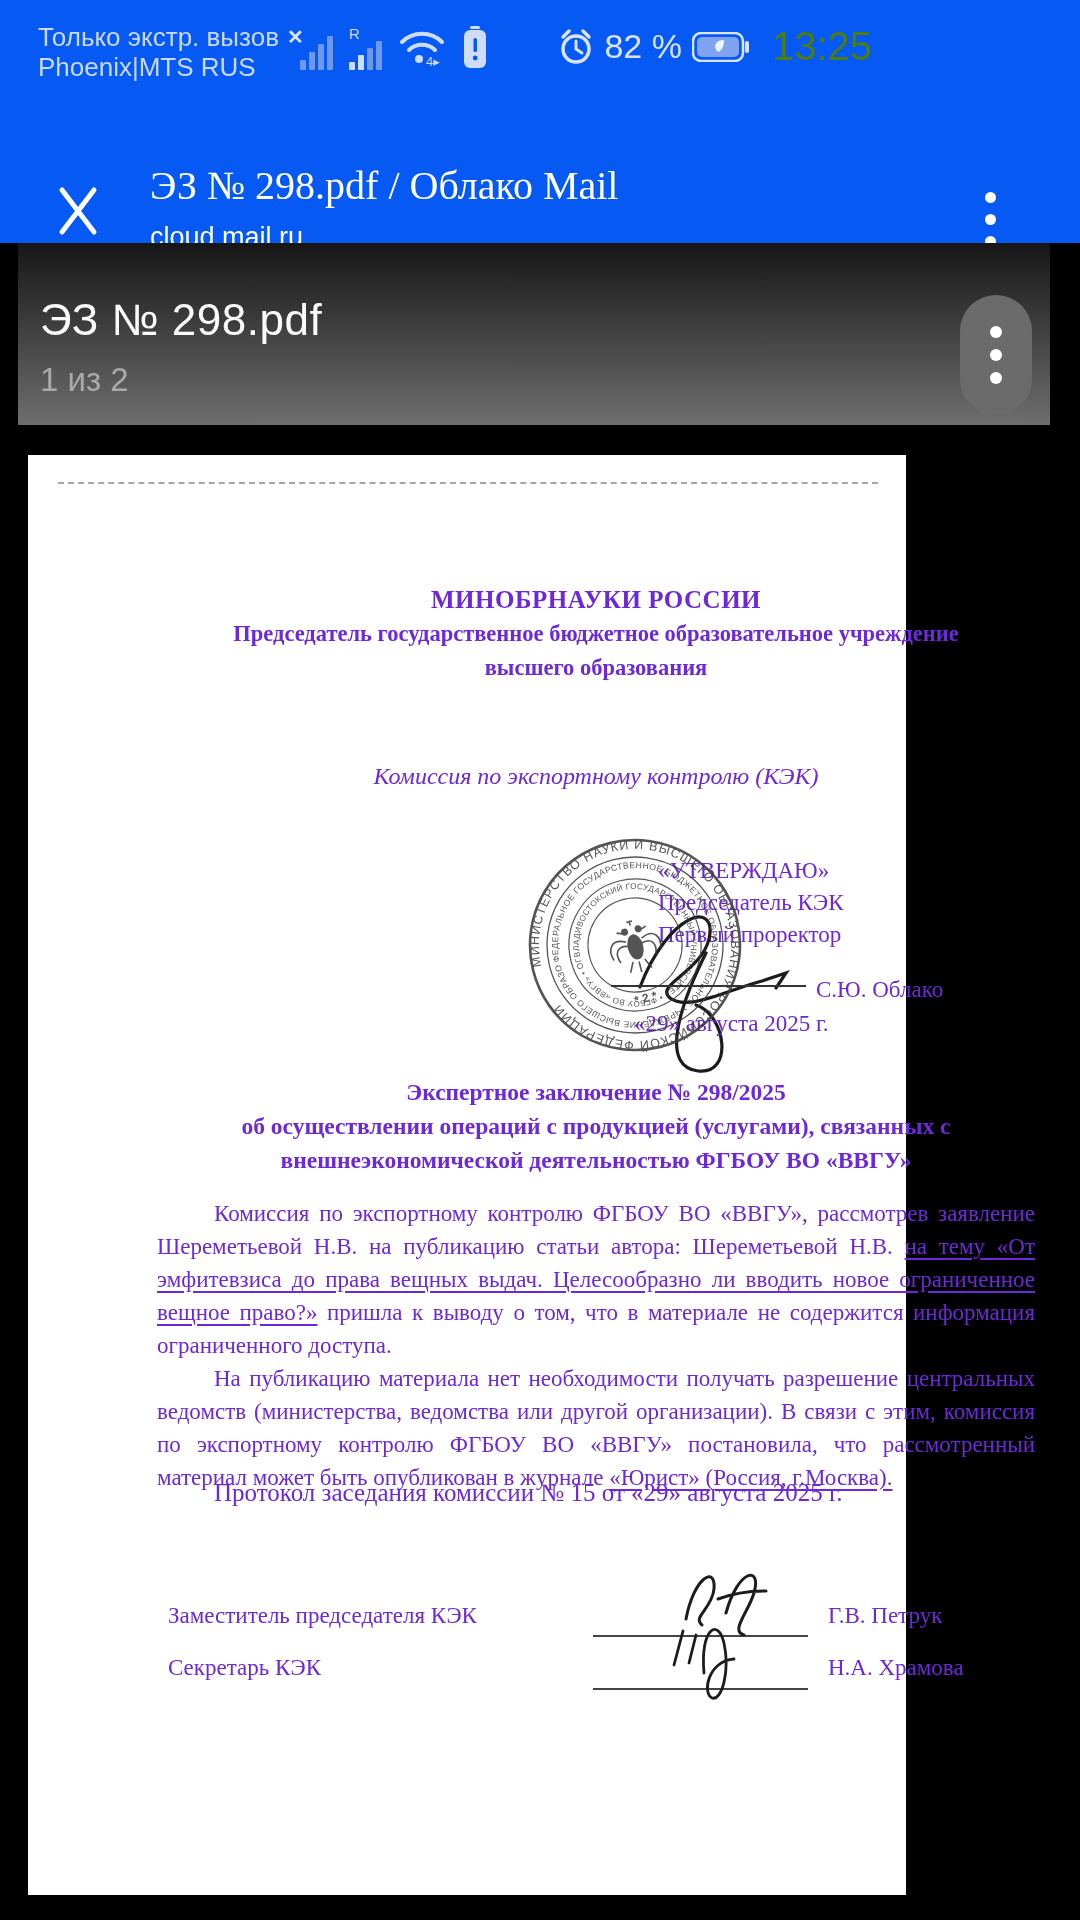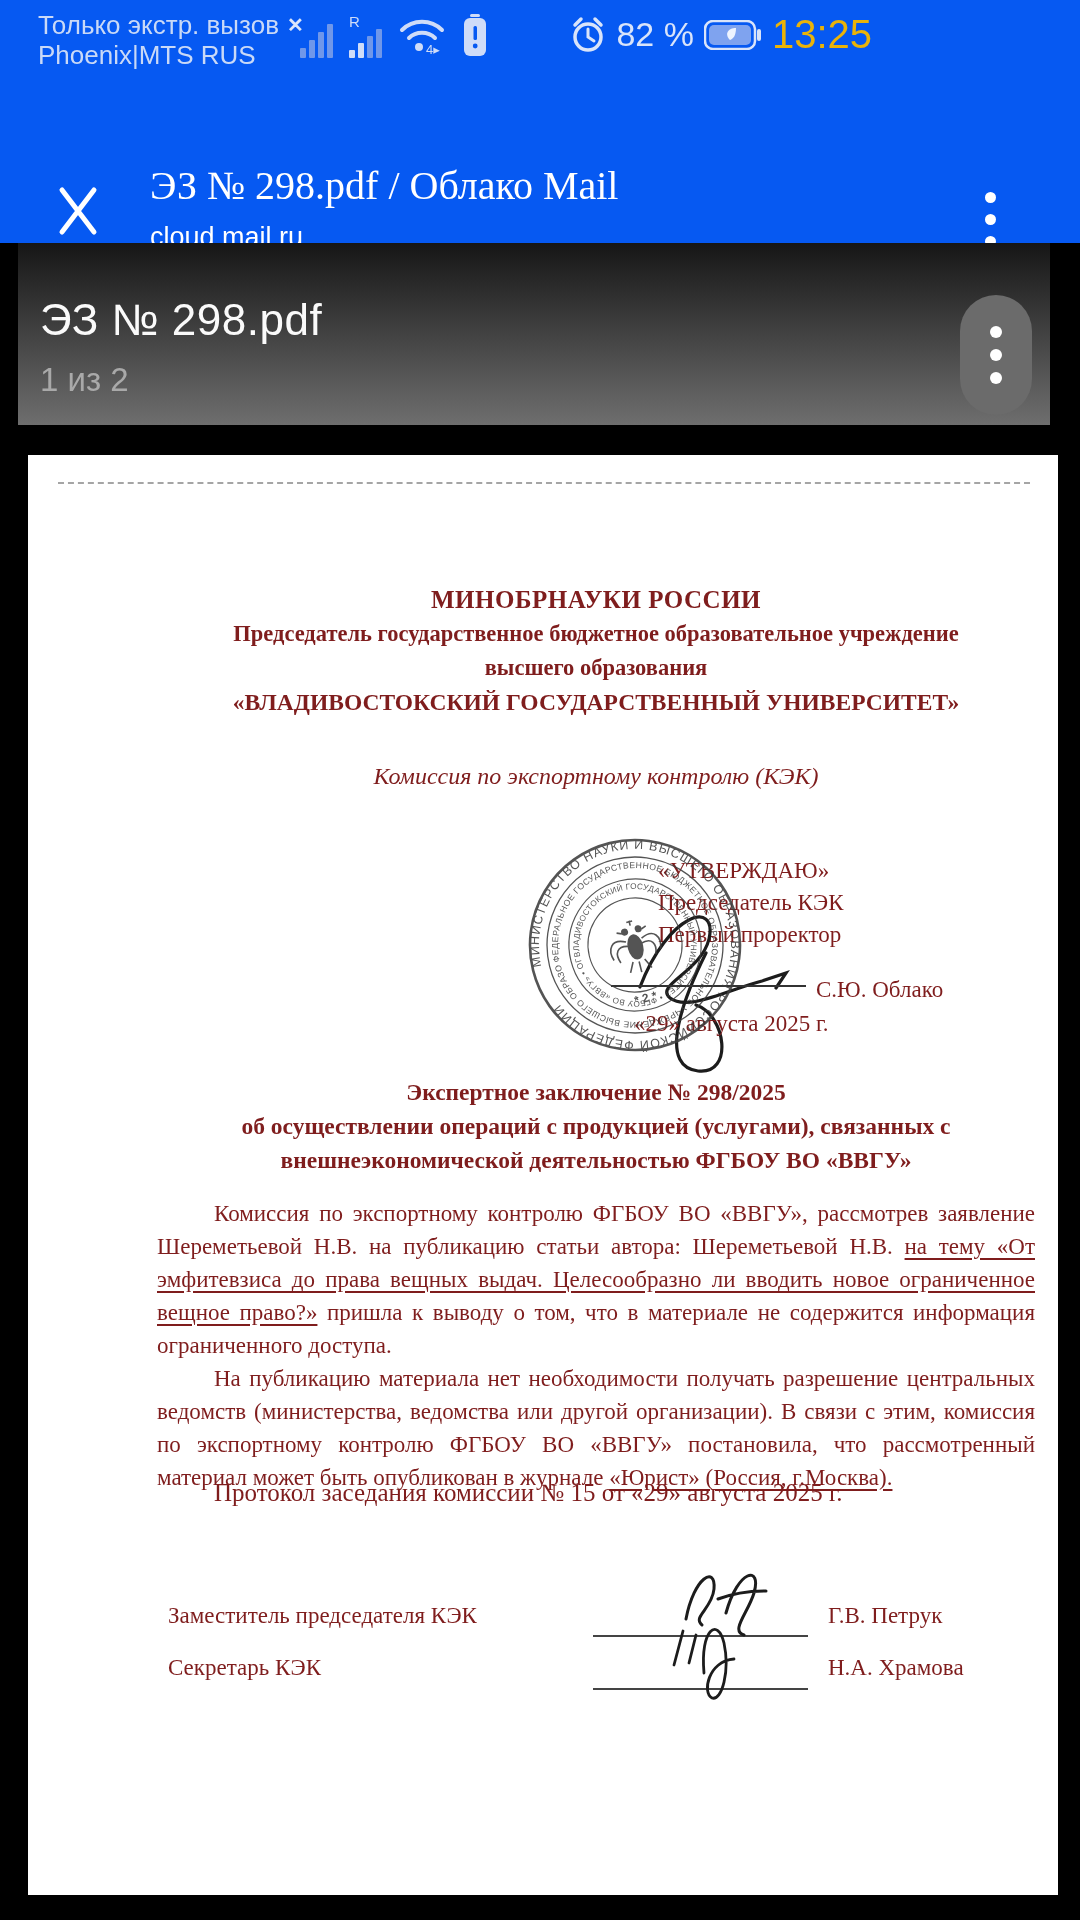--- a/index.html
+++ b/index.html
@@ -3,31 +3,31 @@
 <meta charset="utf-8">
 <style>
   * { margin:0; padding:0; box-sizing:border-box; }
   html,body { background:#000; }
   .screen {
     position:relative; width:1080px; height:1920px; overflow:hidden;
     background:#000; font-family:"Liberation Sans", sans-serif;
   }
   
   .blue-top { position:absolute; left:0; top:0; width:1080px; height:243px; background:#0659f2; }
-  .statusbar { position:absolute; left:0; top:4px; width:900px; height:70px; color:#cfdcf8; }
+  .statusbar { position:absolute; left:0; top:16px; width:900px; height:70px; color:#cfdcf8; }
   .sb-left { position:absolute; left:38px; top:6px; line-height:30px; font-size:26px; color:#c9d9f7; }
   .sb-line1 { display:flex; align-items:center; gap:8px; }
   .sb-x { font-size:20px; font-weight:bold; color:#dbe6fb; }
   .sb-icons { position:absolute; left:300px; top:10px; display:flex; align-items:flex-end; gap:16px; height:44px; }
   .bars { display:flex; align-items:flex-end; gap:3px; }
   .bars i { display:block; width:6px; background:#cfdcf8; border-radius:1px; }
   .bars.dim i { background:#6f97ea; }
   .r-label { font-size:15px; color:#cfdcf8; line-height:10px; }
   .sb-right { position:absolute; right:28px; top:8px; display:flex; align-items:center; gap:10px; color:#d9e4fa; }
-  .sb-time { font-size:40px; color:#eab308; }
+  .sb-time { font-size:40px; color:#4d7c0f;margin-left:12px; }
   .sb-pct { font-size:34px; }
   svg.sbicon { display:block; }
   
   .appheader { position:absolute; left:0; top:70px; width:1080px; height:173px; color:#fff; }
   .close-x { position:absolute; left:48px; top:110px; width:60px; height:60px; cursor:pointer; }
   .ah-title { position:absolute; left:150px; top:92px; font-size:40px; font-weight:400; color:#fff; white-space:nowrap;font-family:Liberation Serif, serif; }
   .ah-sub { position:absolute; left:150px; top:152px; font-size:27px; color:#ffffff; }
   .kebab { position:absolute; display:flex; flex-direction:column; align-items:center; gap:11px; cursor:pointer; }
   .kebab b { width:11px; height:11px; border-radius:50%; background:#fff; }
   .kebab.hdr { left:985px; top:122px; }
@@ -36,22 +36,22 @@
     position:absolute; left:18px; top:243px; width:1032px; height:182px;
     background:linear-gradient(#161616,#6e6e6e);
   }
   .vt-name { position:absolute; left:22px; top:52px; font-size:44px; color:#fafafa; letter-spacing:.5px; }
   .vt-pages { position:absolute; left:22px; top:118px; font-size:33px; color:#a9a9a9; }
   .vt-pill { position:absolute; left:942px; top:52px; width:72px; height:120px; border-radius:40px;
     background:#6b6b6b; display:flex; align-items:center; justify-content:center; cursor:pointer; }
   .vt-pill .kebab b { width:12px; height:12px; }
   
   .page {
-    position:absolute; left:28px; top:455px; width:1030px; height:1440px; background:#fff;
-    font-family:"Liberation Serif", serif; color:#7f1d1d;
+    position:absolute; left:28px; top:455px; width:878px; height:1440px; background:#fff;
+    font-family:"Liberation Serif", serif; color:#6d28d9;
   }
   .scan-dashes { position:absolute; left:30px; right:28px; top:27px; border-top:2px dashed #8f8f8f; opacity:.8; }
   .doc-body { position:absolute; left:129px; width:878px; }
   .org { top:128px; text-align:center; font-weight:bold; }
   .org div { line-height:34px; }
   .org .l1 { font-size:25px; letter-spacing:.5px; }
   .org .l2,.org .l3 { font-size:22.5px; }
   .org .l4 { font-size:23.5px; }
   .org .l5 { font-size:23.5px; }
   .commission { top:308px; text-align:center; font-style:italic; font-size:24px; }
@@ -158,21 +158,20 @@
     </div>
   </div>
 
   <div class="page">
     <div class="scan-dashes"></div>
 
     <div class="doc-body org" style="position:absolute">
       <div class="l1">МИНОБРНАУКИ РОССИИ</div>
       <div class="l2">Председатель государственное бюджетное образовательное учреждение</div>
       <div class="l3">высшего образования</div>
-      <div class="l4">«ВЛАДИВОСТОКСКИЙ ГОСУДАРСТВЕННЫЙ УНИВЕРСИТЕТ»</div>
     </div>
 
     <div class="doc-body commission" style="position:absolute">Комиссия по экспортному контролю (КЭК)</div>
 
     <div class="approve">
       <div>«УТВЕРЖДАЮ»</div>
       <div>Председатель КЭК</div>
       <div>Первый проректор</div>
     </div>
     <svg class="sig-svg" style="left:582px; top:440px" width="280" height="190" viewBox="0 0 280 190">

